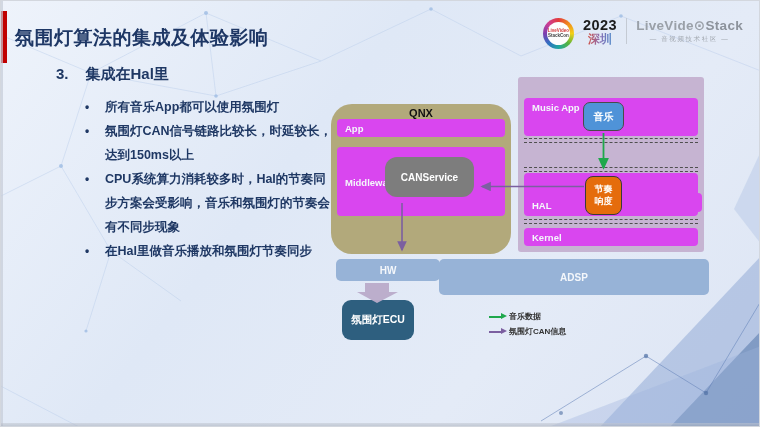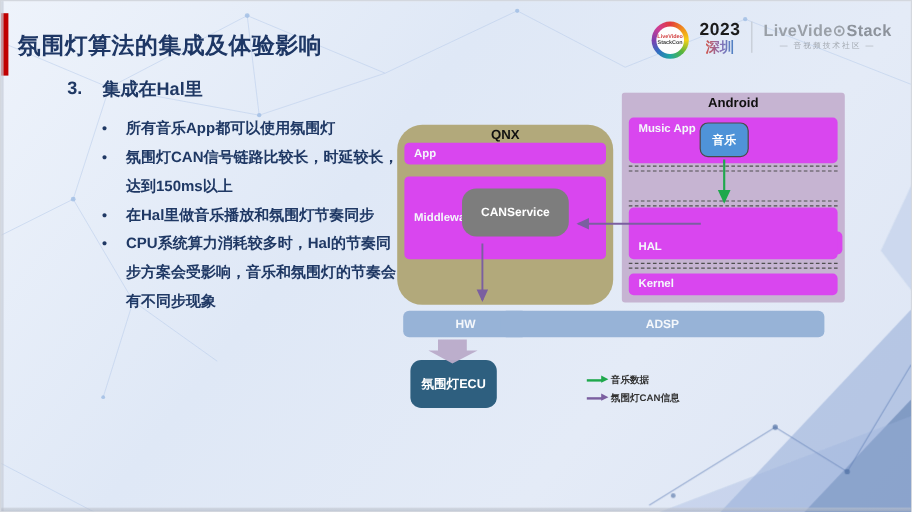--- a/index.html
+++ b/index.html
@@ -55,21 +55,21 @@
   .lbl.bottomleft{bottom:5px;}
   .sep{position:absolute;left:6px;width:174px;height:5px;border-top:1.5px dashed #4f4f4f;border-bottom:1.5px dashed #4f4f4f;}
 
   .canservice{left:384px;top:156px;width:89px;height:40px;background:#7d7d7d;border-radius:12px;
               display:flex;align-items:center;justify-content:center;color:#fff;font-size:10px;font-weight:700;}
   .music-node{left:582px;top:101px;width:41px;height:29px;background:#4f93d8;border:1.5px solid #4a4a4a;border-radius:7px;
               display:flex;align-items:center;justify-content:center;color:#fff;font-size:10px;font-weight:600;}
   .rhythm-node{left:584px;top:175px;width:37px;height:39px;background:#e56c0c;border:1.5px solid #3a3a3a;border-radius:8px;
               display:flex;flex-direction:column;align-items:center;justify-content:center;color:#fff;font-size:9px;font-weight:600;line-height:1.25;}
   .hw{left:335px;top:258px;width:104px;height:22px;}
-  .adsp{left:416px;top:258px;width:270px;height:22px;}
+  .adsp{left:438px;top:258px;width:270px;height:36px;}
   .bus{background:#97b3d7;border-radius:5px;display:flex;align-items:center;justify-content:center;color:#f4f7fb;font-size:10px;font-weight:700;}
   .ecu{left:341px;top:299px;width:72px;height:40px;background:#2e5f7f;border-radius:9px;
        display:flex;align-items:center;justify-content:center;color:#fff;font-size:10.5px;font-weight:700;}
 
   
   .legend{position:absolute;left:488px;top:310px;display:flex;flex-direction:column;gap:4px;}
   .leg-row{display:flex;align-items:center;gap:7px;}
   .leg-arrow{position:relative;width:13px;height:2px;display:inline-block;}
   .leg-arrow::after{content:"";position:absolute;right:-5px;top:-2.5px;border-left:6px solid;border-top:3.5px solid transparent;border-bottom:3.5px solid transparent;border-left-color:inherit;}
   .leg-green{background:#1fa84c;border-left-color:#1fa84c;color:#1fa84c;}
@@ -138,54 +138,57 @@
   </div>
 
   <div class="section">
     <span>3.</span>
     <span>集成在Hal里</span>
   </div>
 
   <ul class="bullets">
     <li><span>所有音乐App都可以使用氛围灯</span></li>
     <li><span>氛围灯CAN信号链路比较长，时延较长，达到150ms以上</span></li>
+    <li><span>CPU系统算力消耗较多时，Hal的节奏同步方案会受影响，音乐和氛围灯的节奏会有不同步现象</span></li>
     <li><span>在Hal里做音乐播放和氛围灯节奏同步</span></li>
-    <li><span>CPU系统算力消耗较多时，Hal的节奏同步方案会受影响，音乐和氛围灯的节奏会有不同步现象</span></li>
   </ul>
 
   <div class="abs container-box qnx">
     <div class="cont-title">QNX</div>
     <div class="layer" style="left:6px;top:15px;width:168px;height:18px;">
       <span class="lbl vcenter">App</span>
     </div>
     <div class="layer" style="left:6px;top:43px;width:168px;height:69px;">
       <span class="lbl vcenter">Middleware</span>
     </div>
   </div>
   <div class="abs canservice">CANService</div>
 
   <div class="abs container-box android">
-    <div class="cont-title">Android</div>
     <div class="layer" style="left:6px;top:21px;width:174px;height:38px;">
       <span class="lbl topleft">Music App</span>
     </div>
     <div class="sep" style="top:61px;"></div>
     <div class="layer" style="left:10px;top:68px;width:174px;height:19px;margin-top:48px;">
       <span class="lbl vcenter">Framework</span>
     </div>
     <div class="sep" style="top:90px;"></div>
     <div class="layer" style="left:6px;top:96px;width:174px;height:43px;">
       <span class="lbl bottomleft">HAL</span>
     </div>
     <div class="sep" style="top:142px;"></div>
     <div class="layer" style="left:6px;top:151px;width:174px;height:18px;">
       <span class="lbl vcenter">Kernel</span>
     </div>
   </div>
   <div class="abs music-node">音乐</div>
+  <div class="abs rhythm-node">
+    <span>节奏</span>
+    <span>响度</span>
+  </div>
 
   <div class="abs bus hw">HW</div>
   <div class="abs bus adsp">ADSP</div>
   <div class="abs ecu">氛围灯ECU</div>
 
   <svg class="arrows" viewBox="0 0 760 427">
     <defs>
       <marker id="mg" markerWidth="8" markerHeight="8" refX="5.5" refY="3" orient="auto">
         <polygon points="0 0, 6.5 3, 0 6" fill="#1fa84c"></polygon>
       </marker>

